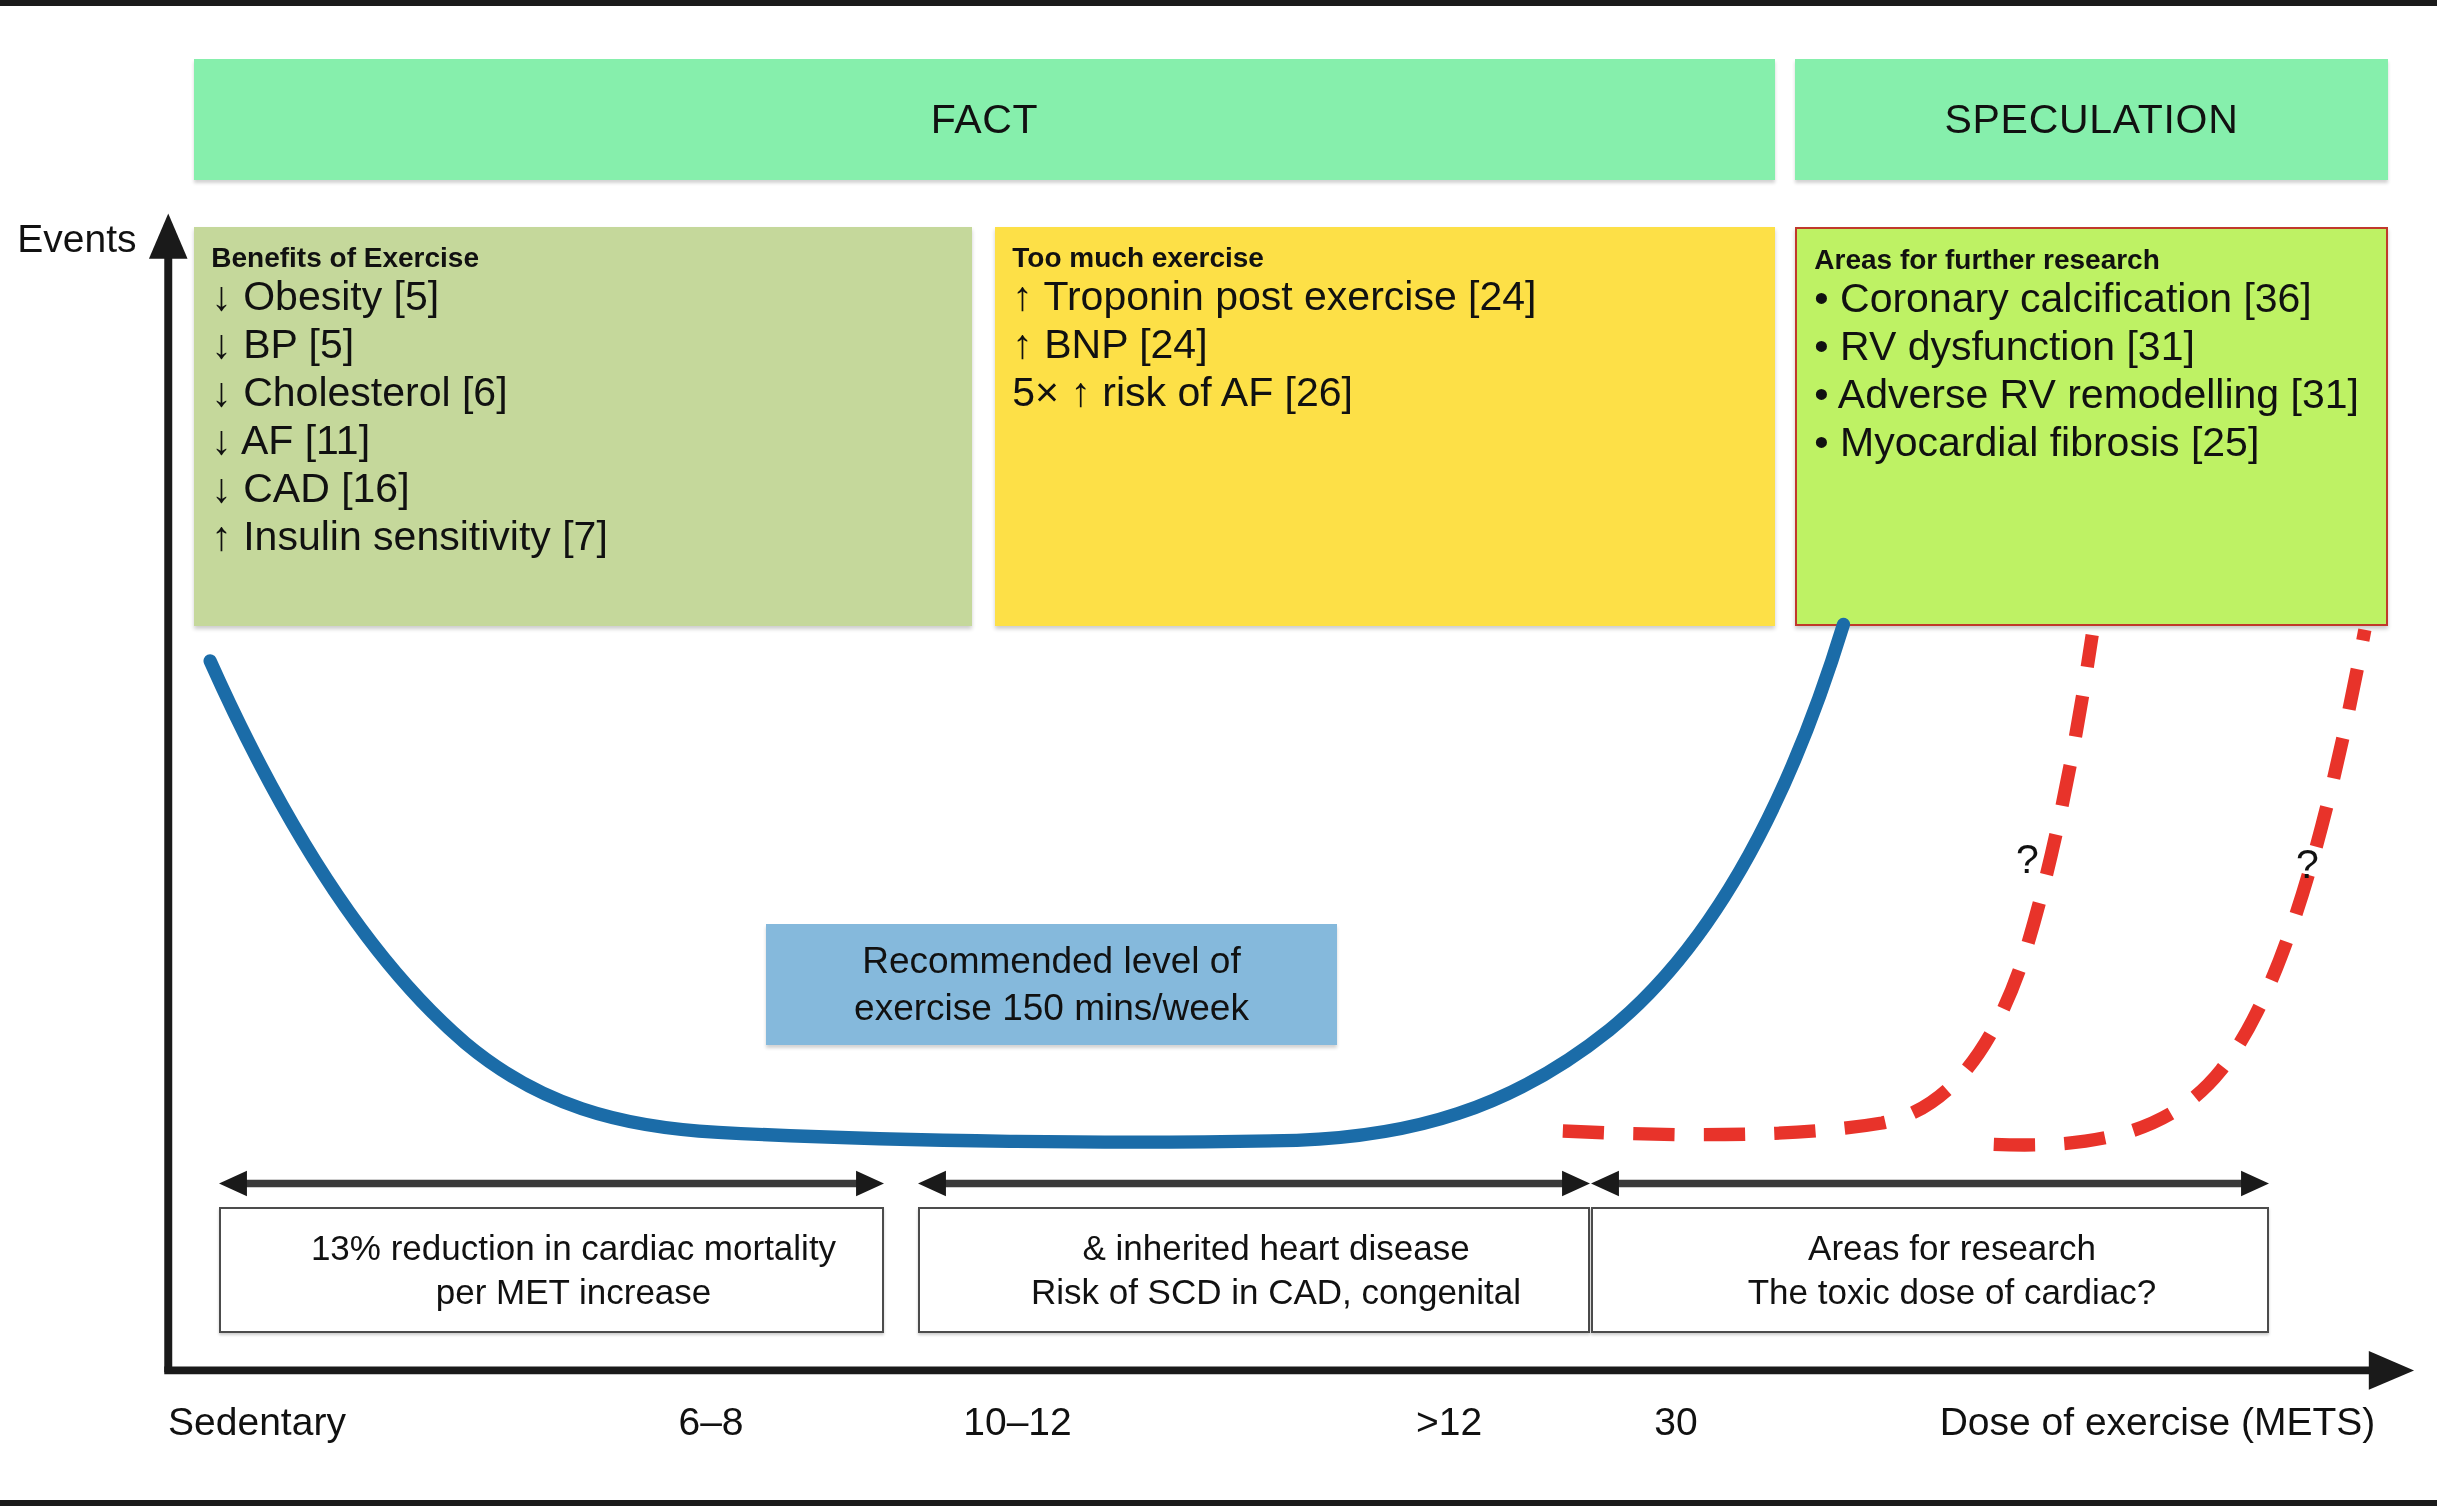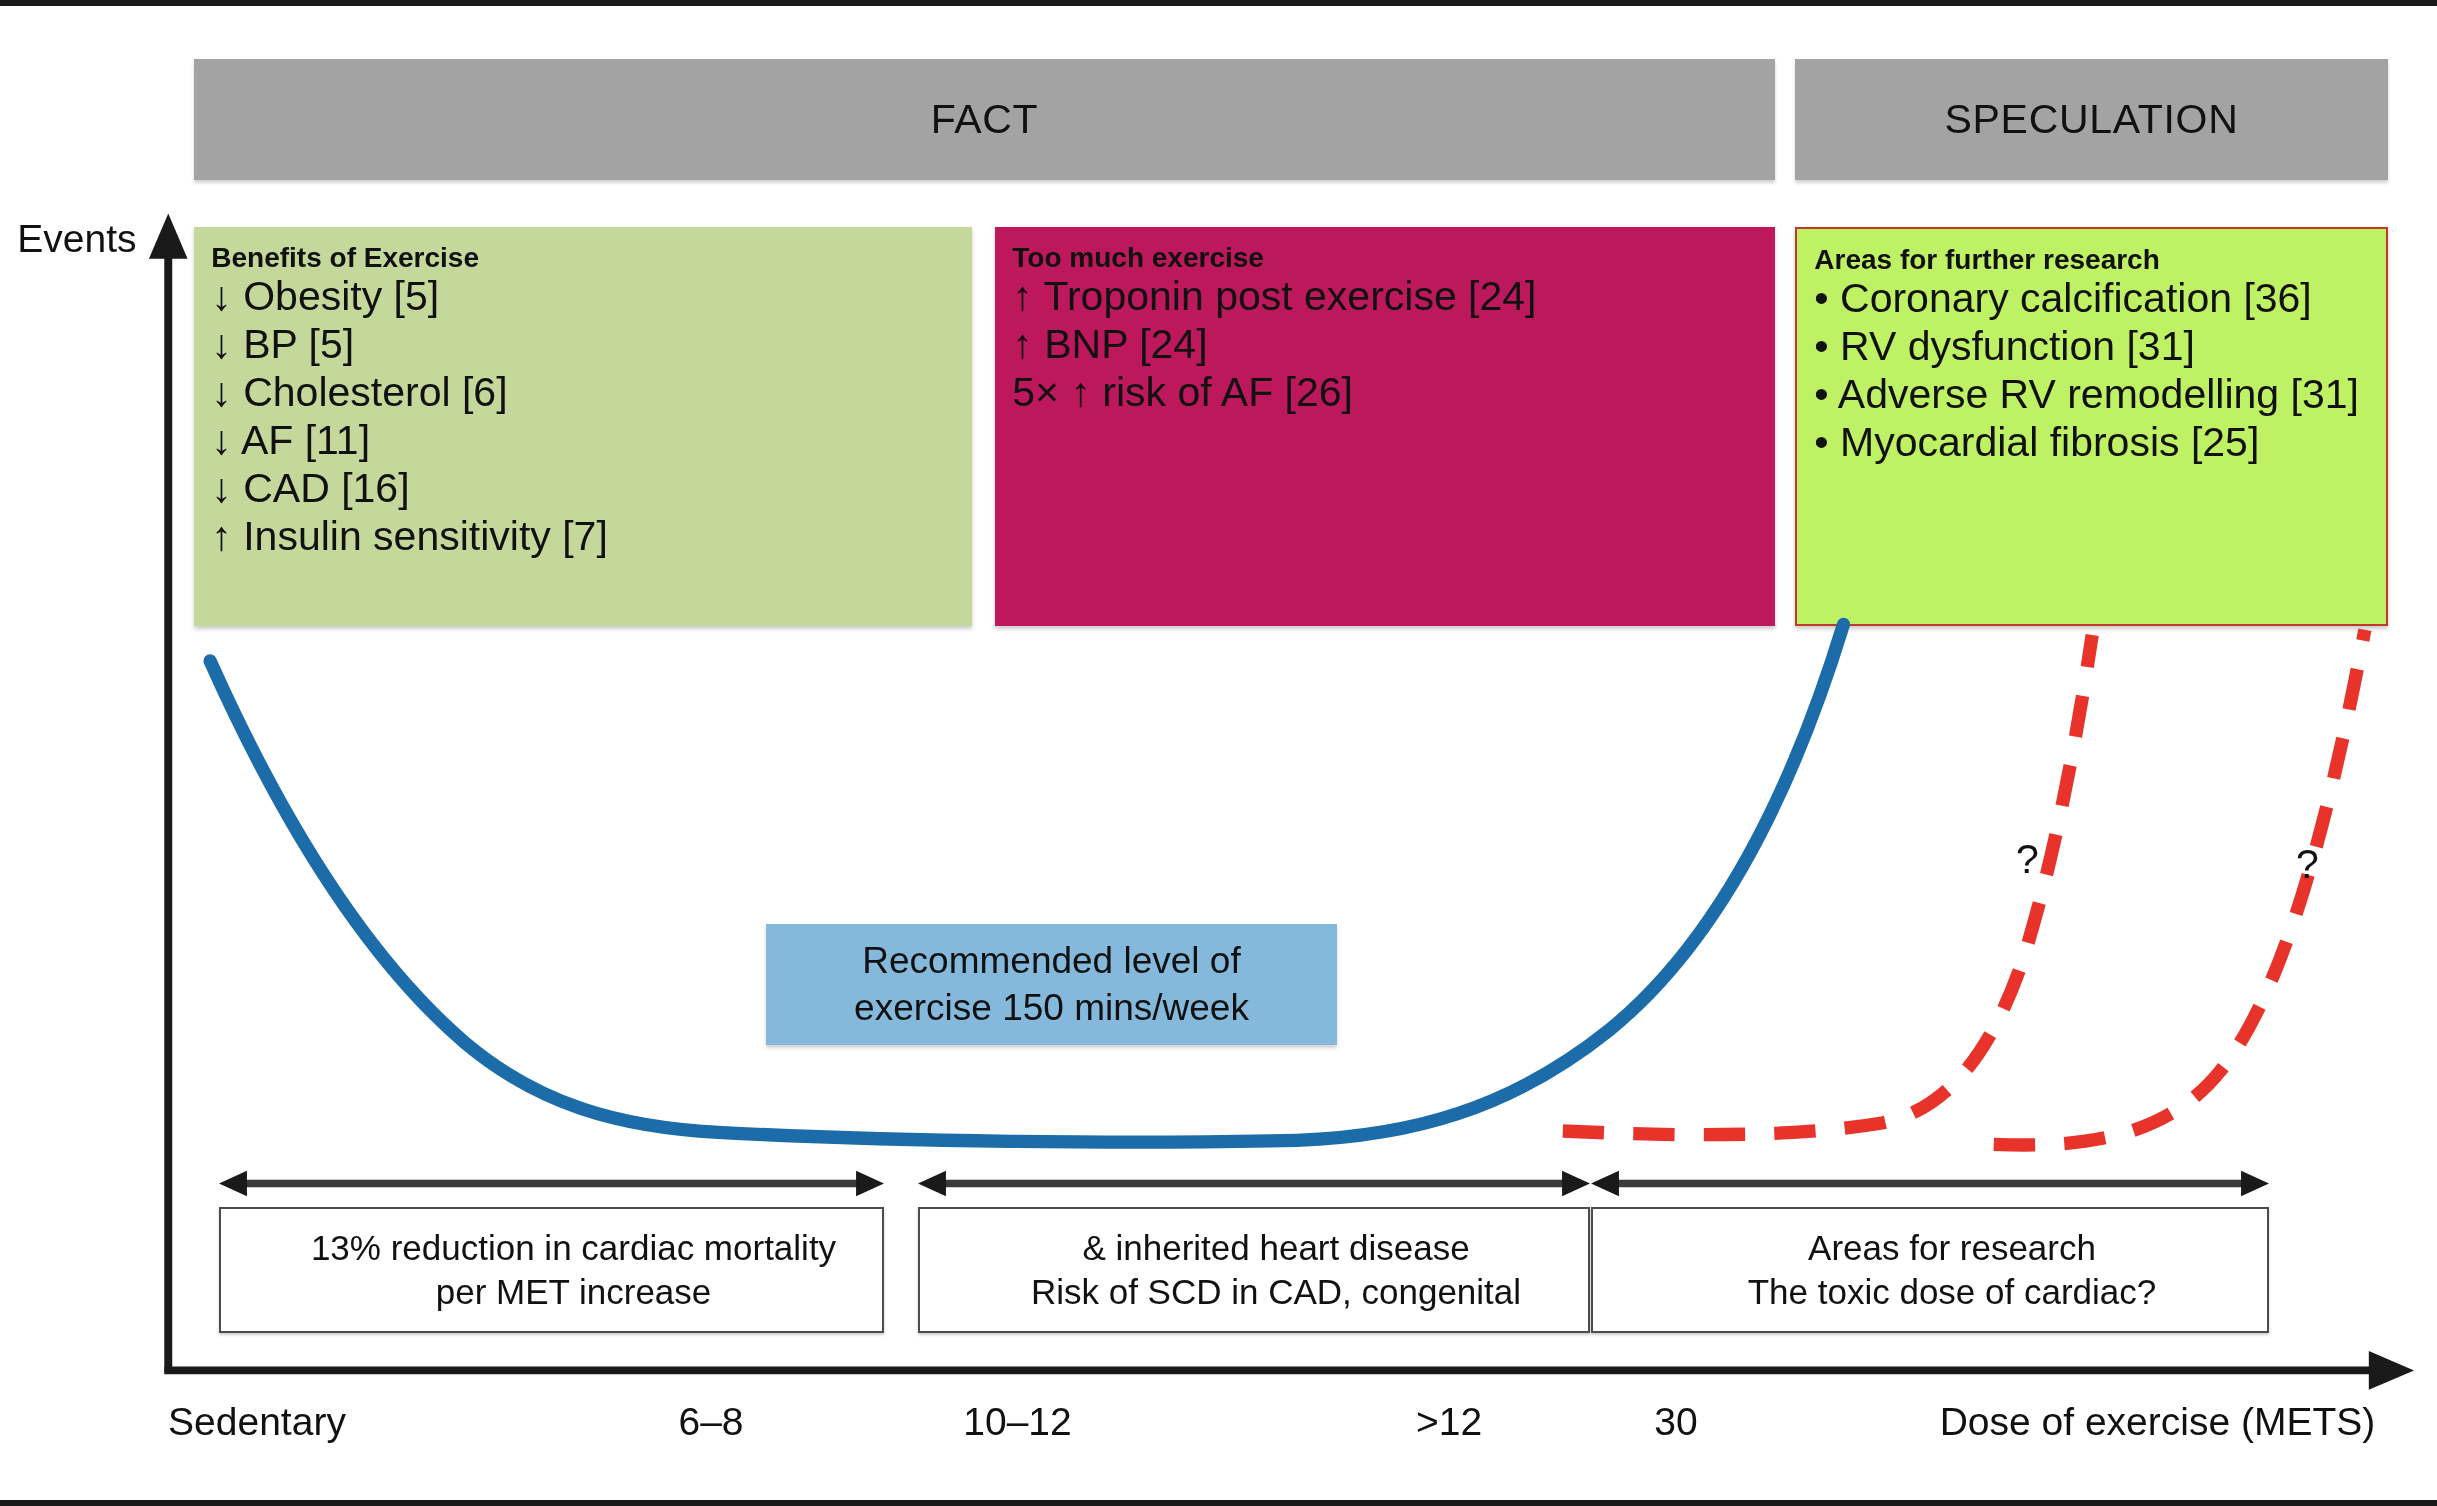--- a/index.html
+++ b/index.html
@@ -17,21 +17,21 @@
     background: #ffffff;
     overflow: hidden;
     border-top: 6px solid #1a1a1a;
     border-bottom: 6px solid #1a1a1a;
     box-sizing: border-box;
   }
 
   
   .banner {
     position: absolute;
-    background: #a3a3a3;
+    background: #86efac;
     box-shadow: 0 2.7px 3.3px rgba(0,0,0,0.18);
     display: flex;
     align-items: center;
     justify-content: center;
     color: #111;
     font-size: 41px;
     letter-spacing: 0.7px;
   }
   #banner-fact   { left: 194px;  top: 53px;  width: 1581px; height: 121px; }
   #banner-spec   { left: 1795px; top: 53px;  width: 593px;  height: 121px; }
@@ -55,21 +55,21 @@
     list-style: none;
     margin: 0;
     padding: 0;
   }
   .panel li {
     font-size: 41px;
     line-height: 1.17;
     white-space: nowrap;
   }
   #panel-green  { left: 194px;  top: 221px; width: 778px; height: 399px; background: #c5d89b; }
-  #panel-yellow { left: 995px; top: 221px; width: 780px; height: 399px; background: #be185d; }
+  #panel-yellow { left: 995px; top: 221px; width: 780px; height: 399px; background: #fde047; }
   #panel-red    { left: 1795px; top: 221px; width: 593px;  height: 399px; background: #bef264;
                   border: 2px solid #c0392b; }
 
   
   #rec-box {
     position: absolute;
     left: 766px;
     top: 918px;
     width: 571px;
     height: 121px;

